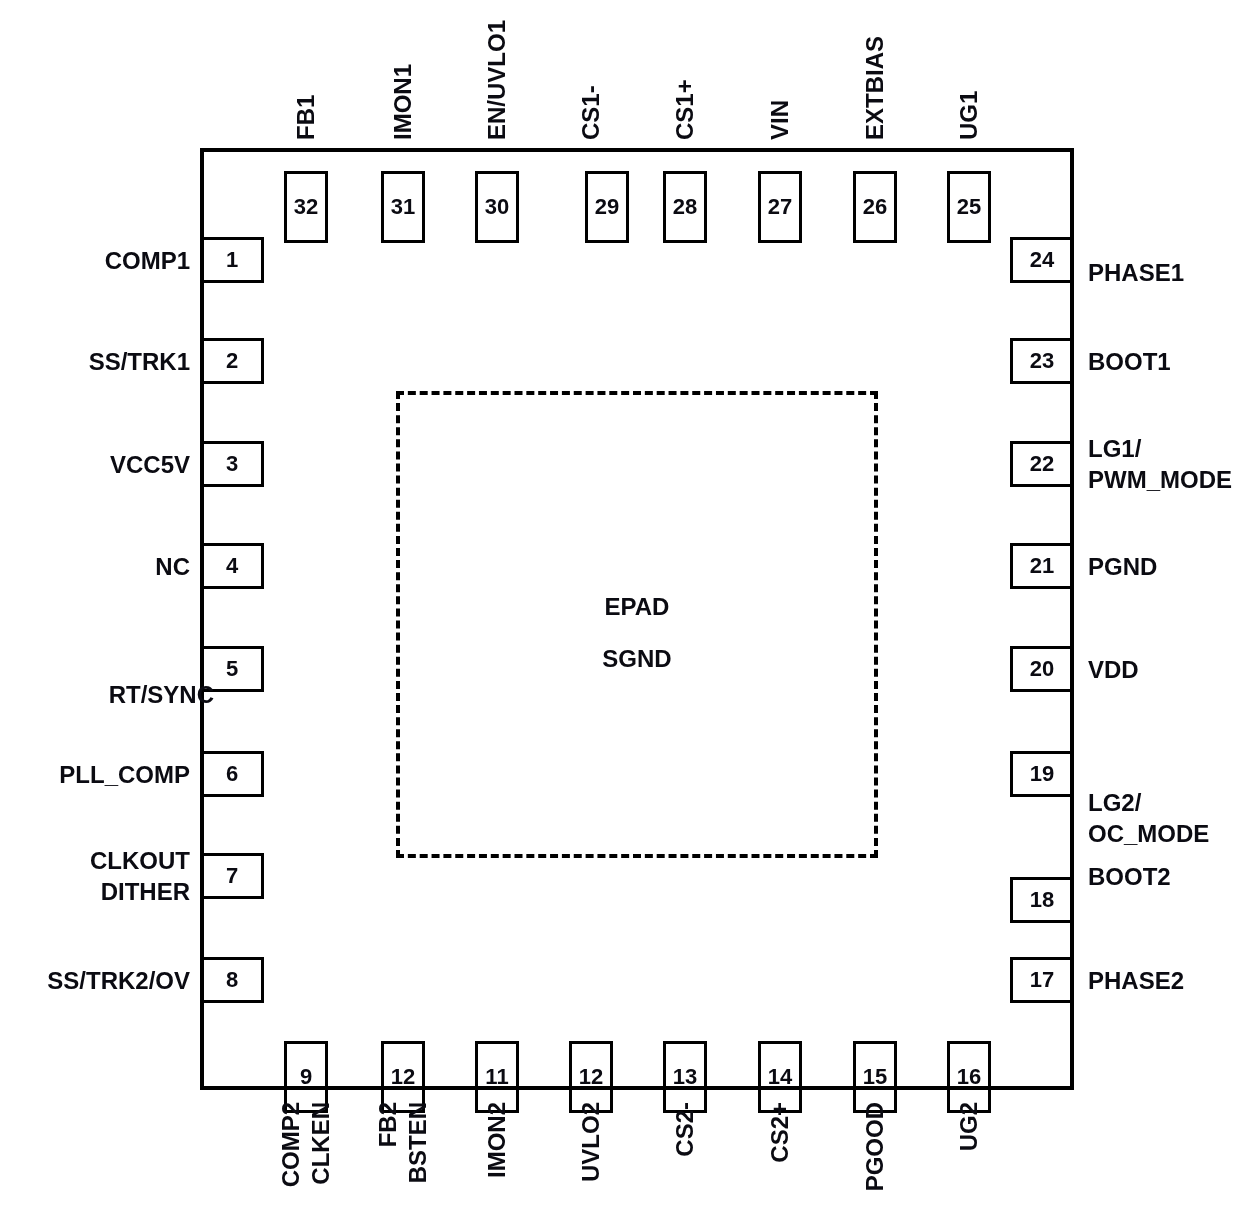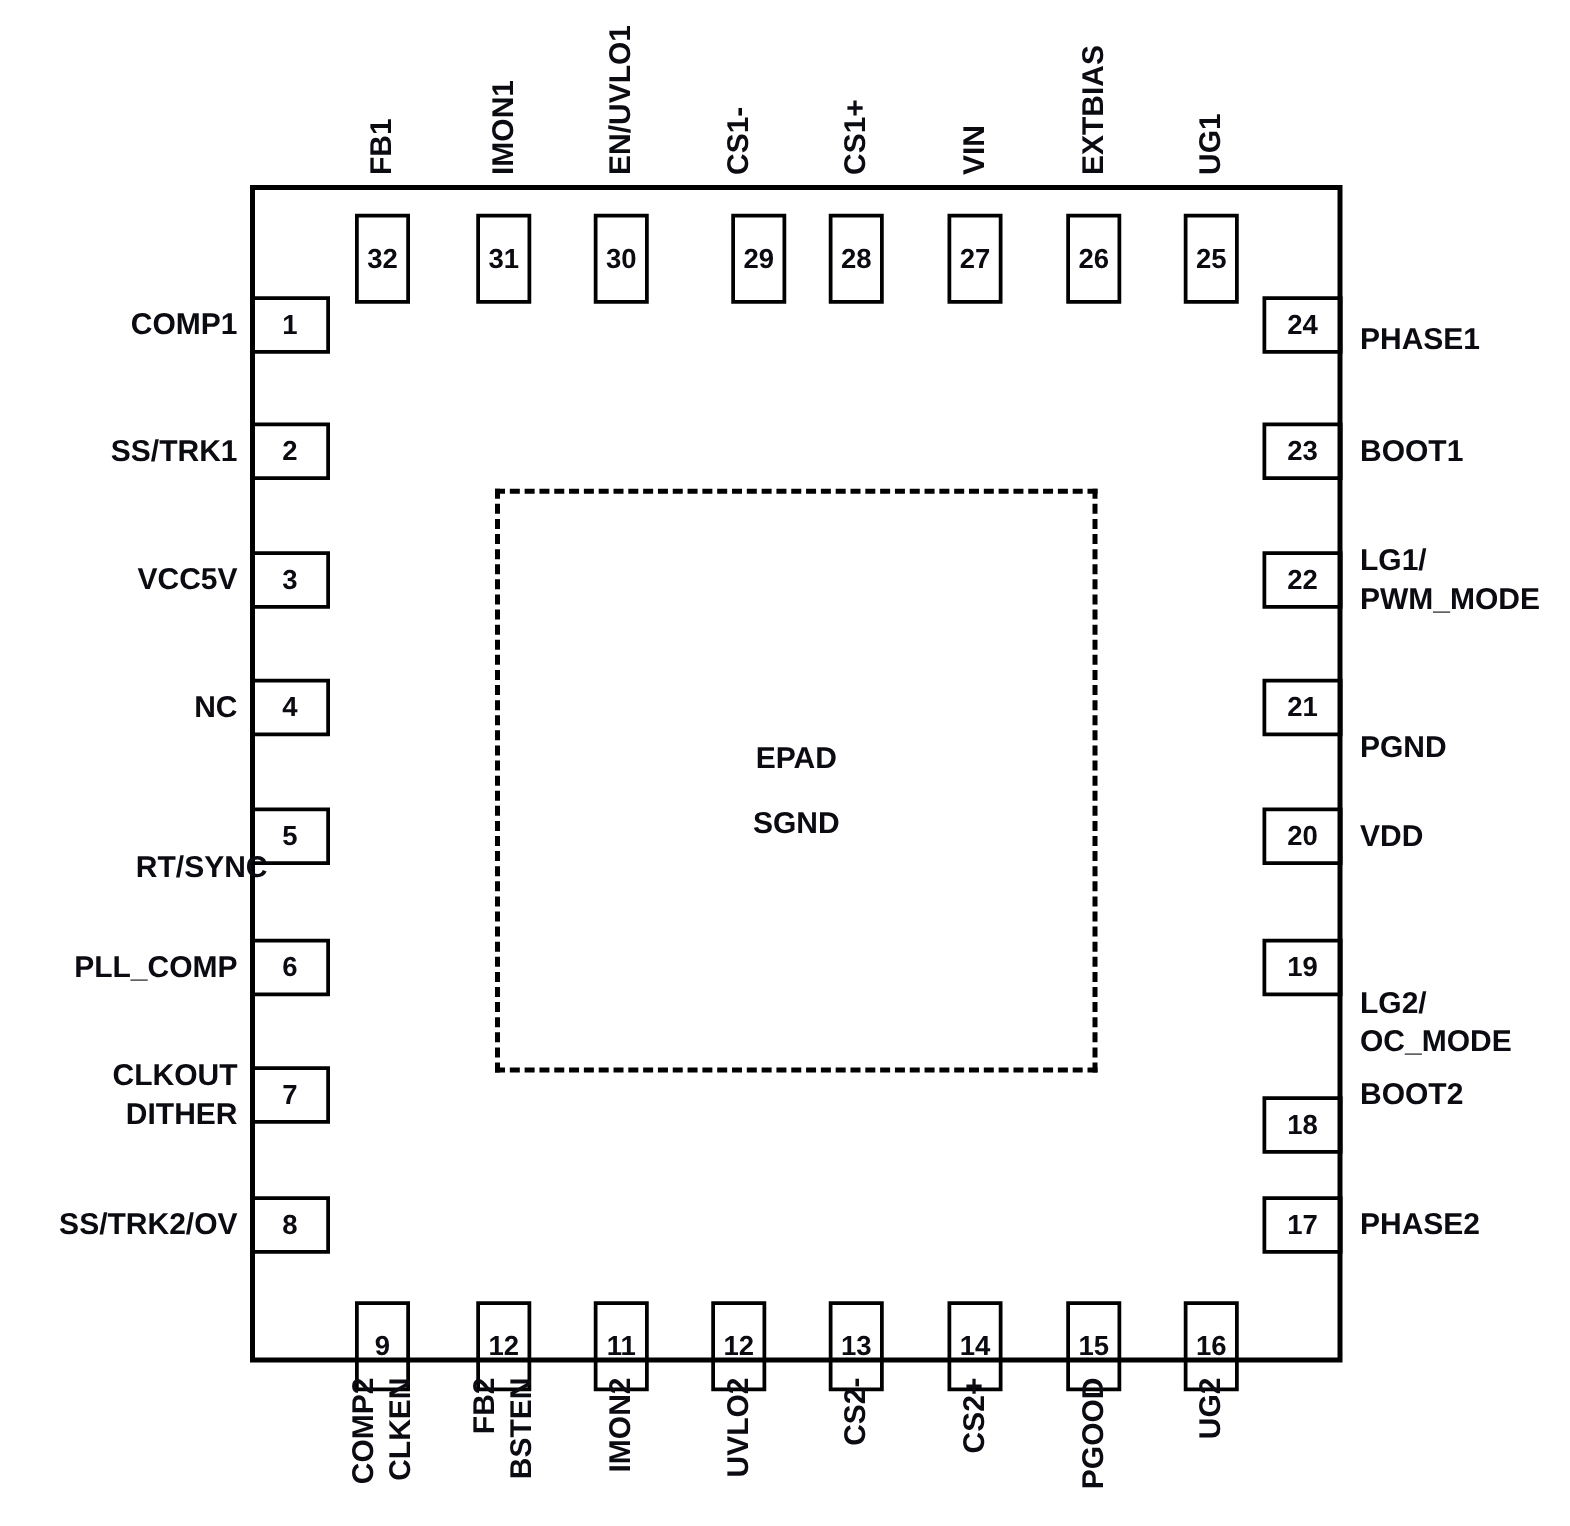--- a/index.html
+++ b/index.html
@@ -190,21 +190,21 @@
       </div>
       <div class="side-label right" style="top: 361px;">BOOT1</div>
       <div class="pin-box h" style="left: 1010px; top: 441px;">
         <span class="pin-num">22</span>
       </div>
       <div class="side-label right" style="top: 464px;">LG1/
 PWM_MODE</div>
       <div class="pin-box h" style="left: 1010px; top: 543px;">
         <span class="pin-num">21</span>
       </div>
-      <div class="side-label right" style="top: 598px; text-align: right;">PGND</div>
+      <div class="side-label right" style="top: 566px; text-align: right;">PGND</div>
       <div class="pin-box h" style="left: 1010px; top: 646px;">
         <span class="pin-num">20</span>
       </div>
       <div class="side-label right" style="top: 669px;">VDD</div>
       <div class="pin-box h" style="left: 1010px; top: 751px;">
         <span class="pin-num">19</span>
       </div>
       <div class="side-label right" style="top: 774px; margin-top: 44px;">LG2/
 OC_MODE</div>
       <div class="pin-box h" style="left: 1010px; top: 853px; margin-top: 24px;">

